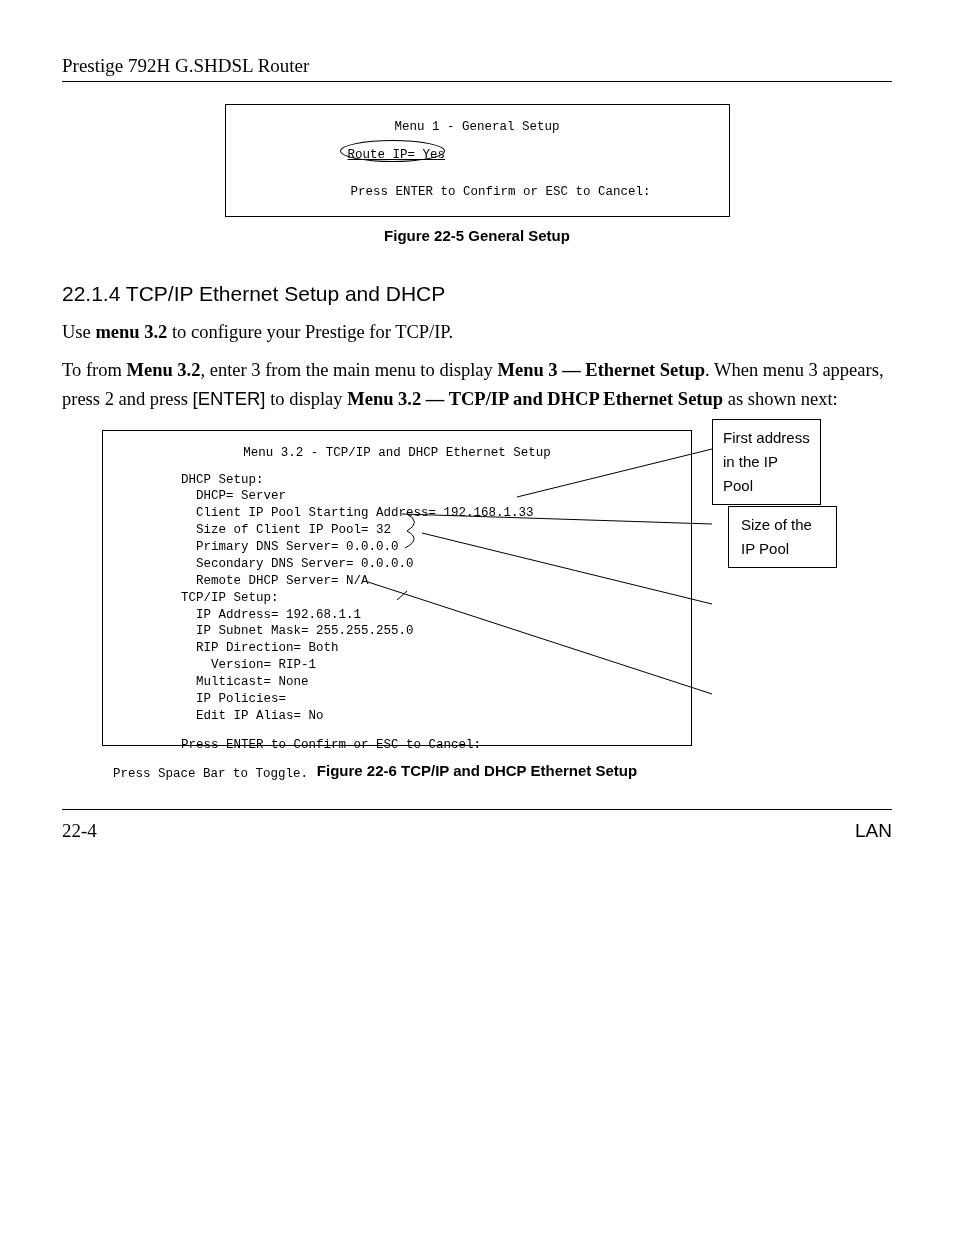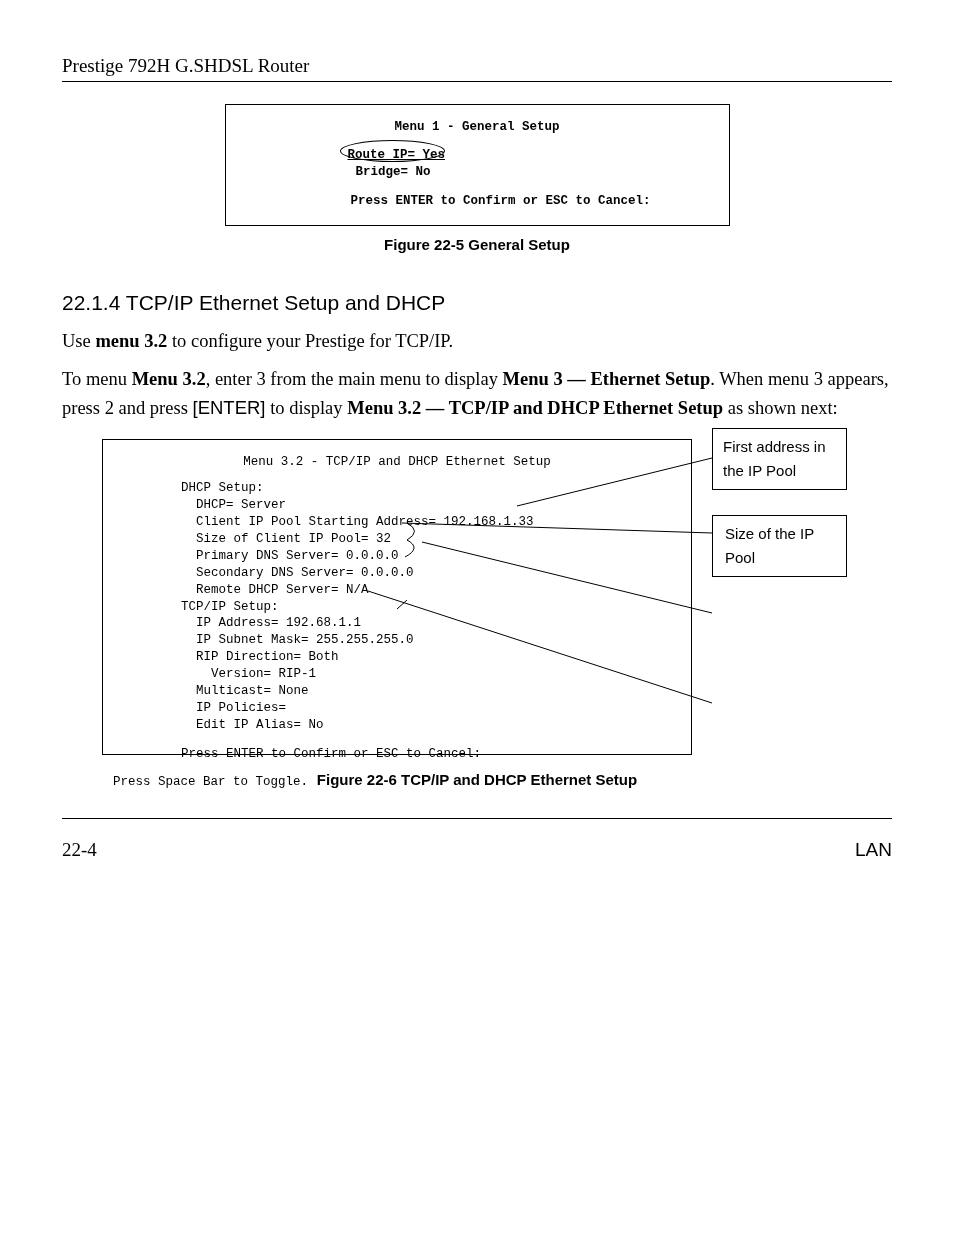--- a/index.html
+++ b/index.html
@@ -1,73 +1,72 @@
 <!DOCTYPE html>
 <html><head>
 <meta charset="utf-8">
 <style>
   * { box-sizing: border-box; margin: 0; padding: 0; }
   body { background: #fff; font-family: "Times New Roman", Times, serif; color: #000; width: 954px; min-height: 1235px; padding: 55px 62px 40px 62px; }
   .header-area { border-bottom: 1.5px solid #000; padding-bottom: 4px; margin-bottom: 22px; }
   .header-title { font-size: 19px; }
-  .figure-box-1 { border: 1px solid #000; width: 505px; margin: 0 auto 10px auto; padding: 14px 0 15px 0; position: relative; font-weight: bold; }
+  .figure-box-1 { border: 1px solid #000; width: 505px; margin: 0 auto 10px auto; padding: 14px 0 15px 0; position: relative; }
   .mono { font-family: "Courier New", Courier, monospace; font-size: 12.5px; line-height: 1.35; white-space: pre; }
   .fig1-title { text-align: center; }
   .fig1-body { padding-left: 130px; }
-  .route-wrap { position: relative; display: inline-block; margin-left: 122px; margin-top: 8px; margin-bottom: 0; }
+  .route-wrap { position: relative; display: inline-block; margin-left: 122px; margin-top: 8px; margin-bottom: 8px; }
   .route-oval { position: absolute; left: -8px; top: -4px; width: 105px; height: 22px; border: 1px solid #000; border-radius: 50%; pointer-events: none; }
   .fig1-body2 { padding-left: 130px; }
   .fig1-press { padding-left: 125px; margin-top: 12px; }
   .figure-caption { font-family: Arial, Helvetica, sans-serif; font-weight: bold; font-size: 15px; text-align: center; margin: 8px 0 38px 0; }
   .sec-head { font-family: Arial, Helvetica, sans-serif; font-weight: normal; font-size: 21px; margin-bottom: 12px; }
   .body-p { font-size: 18.5px; line-height: 1.55; margin-bottom: 10px; }
   .bold { font-weight: bold; }
   .enter-key { font-family: Arial, Helvetica, sans-serif; margin-top: 46px; }
   .figure2-wrap { position: relative; height: 330px; margin-top: 2px; margin-bottom: 6px; }
   .figure-box-2 { position: absolute; left: 40px; top: 6px; width: 590px; height: 316px; border: 1px solid #000; padding: 14px 0 0 0; }
   .fig2-title { text-align: center; }
   .fig2-body { padding-left: 78px; margin-top: 10px; font-family: Liberation Mono, monospace; }
   .fig2-press { padding-left: 78px; margin-top: 12px; }
   .fig2-toggle { padding-left: 10px; margin-top: 12px; }
-  .callout { position: absolute; font-family: Arial, Helvetica, sans-serif; font-size: 15px; border: 1px solid #000; background: #fff; padding: 6px 10px; line-height: 1.6; width: 135px; }
+  .callout { position: absolute; font-family: Arial, Helvetica, sans-serif; font-size: 15px; border: 1px solid #000; background: #fff; padding: 6px 10px; line-height: 1.6; width: 109px; }
   .c1 { left: 650px; top: -5px; }
-  .c2 { left: 650px; top: 82px; padding-left: 12px; }
+  .c2 { left: 666px; top: 82px; padding-left: 12px; }
   .c3 { left: 650px; top: 155px; }
   .c4 { left: 650px; top: 250px; }
   .svg-layer { position: absolute; left: 0; top: 0; pointer-events: none; }
-  .footer-area { border-top: 1.5px solid #000; margin-top: 30px; padding-top: 20px; display: flex; justify-content: space-between; font-size: 19px; }
+  .footer-area { border-top: 1.5px solid #000; margin-top: 30px; padding-top: 10px; display: flex; justify-content: space-between; font-size: 19px; }
   .foot-right { font-family: Arial, Helvetica, sans-serif; }
 </style>
 </head>
 <body>
 
 <div class="header-area">
   <div class="header-title">Prestige 792H G.SHDSL Router</div>
 </div>
 
 <div class="figure-box-1">
   <div class="mono fig1-title">Menu 1 - General Setup</div>
   <div class="route-wrap">
     <span class="mono" style="text-decoration: underline;">Route IP= Yes</span>
     <div class="route-oval"></div>
   </div>
-  <div class="mono fig1-body2">Bridge= No</div>
   <div class="mono fig1-press">Press ENTER to Confirm or ESC to Cancel:</div>
 </div>
 
 <div class="figure-caption">Figure 22-5 General Setup</div>
 
 <h3 class="sec-head">22.1.4 TCP/IP Ethernet Setup and DHCP</h3>
 
 <p class="body-p">
   <span>Use </span><span class="bold">menu 3.2</span><span> to configure your Prestige for TCP/IP.</span>
 </p>
 
 <p class="body-p">
-  <span>To menu </span><span class="bold">Menu 3.2</span><span>, enter 3 from the main menu to display </span><span class="bold">Menu 3 — Ethernet Setup</span><span>. When menu 3 appears, press 2 and press </span><span class="enter-key">[ENTER]</span><span> to display </span><span class="bold">Menu 3.2 — TCP/IP and DHCP Ethernet Setup</span><span> as shown next:</span>
+  <span>To from </span><span class="bold">Menu 3.2</span><span>, enter 3 from the main menu to display </span><span class="bold">Menu 3 — Ethernet Setup</span><span>. When menu 3 appears, press 2 and press </span><span class="enter-key">[ENTER]</span><span> to display </span><span class="bold">Menu 3.2 — TCP/IP and DHCP Ethernet Setup</span><span> as shown next:</span>
 </p>
 
 <div class="figure2-wrap">
 
   <div class="figure-box-2">
     <div class="mono fig2-title">Menu 3.2 - TCP/IP and DHCP Ethernet Setup</div>
     <div class="mono fig2-body">DHCP Setup:
   DHCP= Server
   Client IP Pool Starting Address= 192.168.1.33
   Size of Client IP Pool= 32

